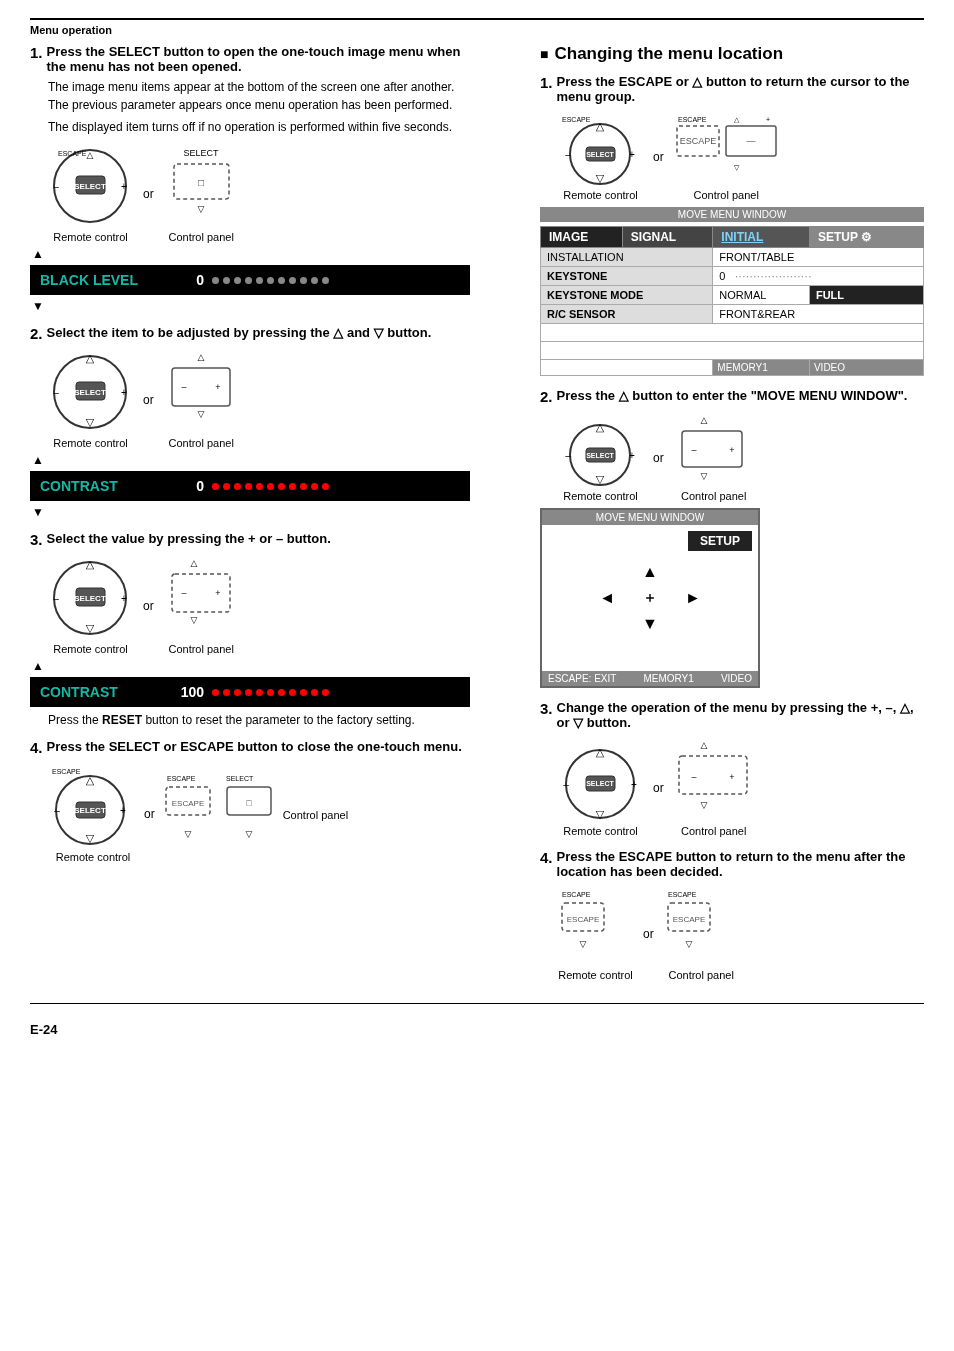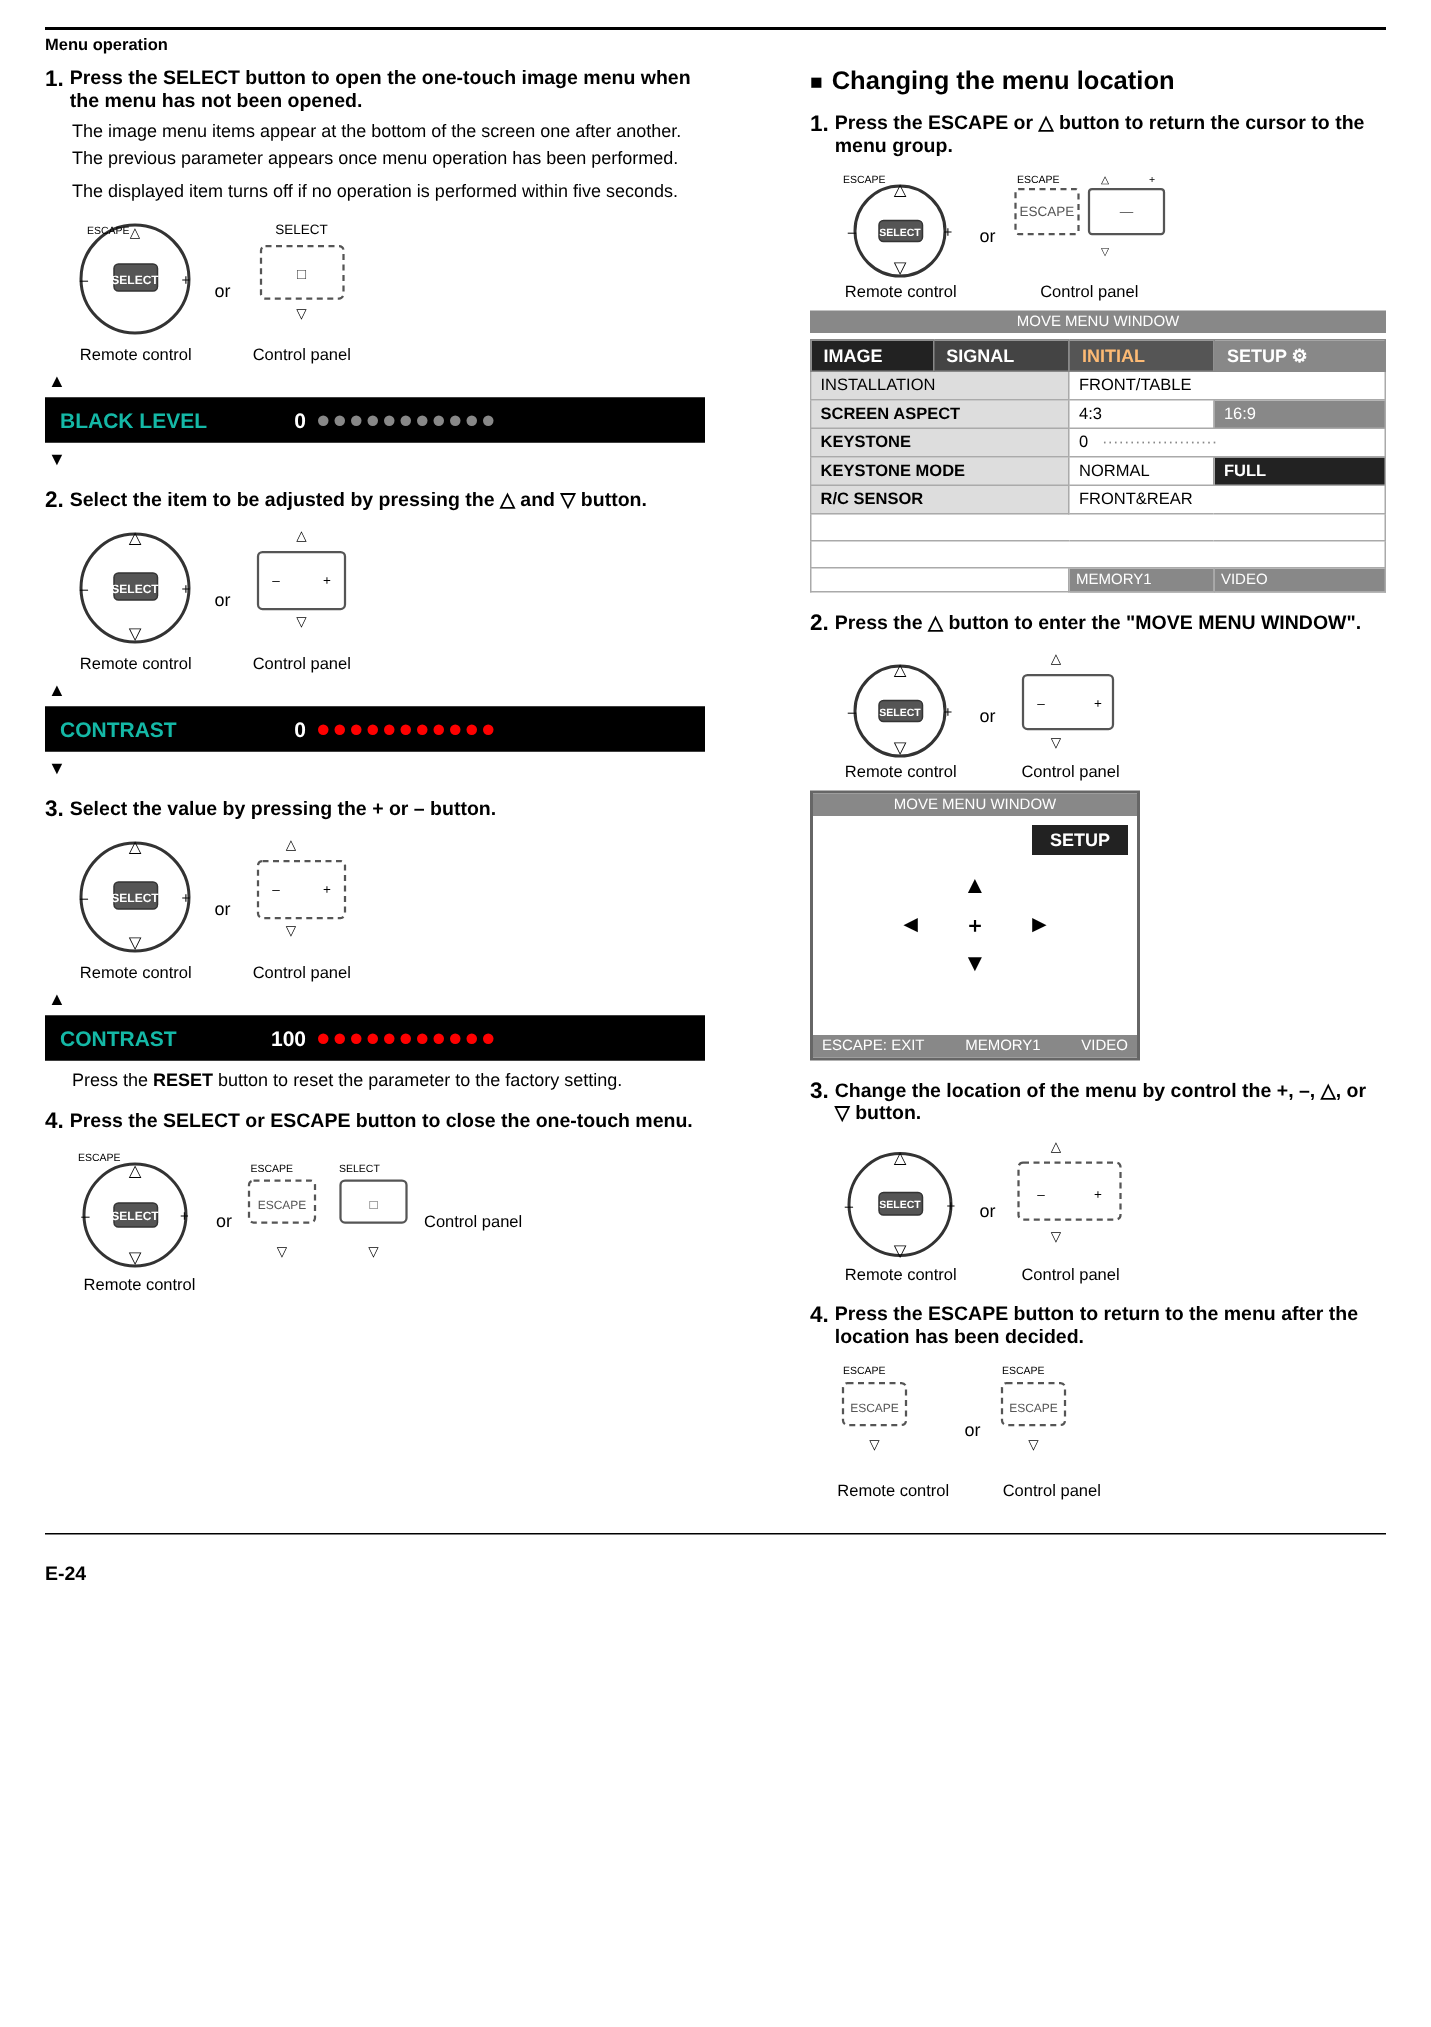--- a/index.html
+++ b/index.html
@@ -464,31 +464,26 @@
           </div>
         </div>
 
         <div style="margin-top:6px;">
           <div class="menu-bar-title">MOVE MENU WINDOW</div>
           <table class="menu-table" style="border-collapse:collapse; width:100%;">
             <tbody>
                 <tr>
               <td style="background:#222;color:#fff;font-weight:bold;font-size:12px;padding:3px 8px;border:1px solid #888;">IMAGE</td>
               <td style="background:#444;color:#fff;font-weight:bold;font-size:12px;padding:3px 8px;border:1px solid #888;">SIGNAL</td>
-              <td style="background:#555;color:#fdba74;font-weight:bold;font-size:12px;padding:3px 8px;border:1px solid #888;">INITIAL</td>
+              <td style="background:#555;color:#7dd3fc;font-weight:bold;font-size:12px;padding:3px 8px;border:1px solid #888;text-decoration:underline;">INITIAL</td>
               <td style="background:#888;color:#fff;font-weight:bold;font-size:12px;padding:3px 8px;border:1px solid #888;white-space:nowrap;">SETUP ⚙</td>
             </tr>
             <tr>
               <td class="row-key" colspan="2" style="background:#ddd;padding:3px 6px;border:1px solid #aaa;font-size:11px;font-weight:normal;">INSTALLATION</td>
               <td colspan="2" style="background:#fff;padding:3px 6px;border:1px solid #aaa;font-size:11px;">FRONT/TABLE</td>
-            </tr>
-            <tr>
-              <td class="row-key" colspan="2" style="background:#ddd;padding:3px 6px;border:1px solid #aaa;font-size:11px;font-weight:bold;">SCREEN ASPECT</td>
-              <td style="background:#fff;padding:3px 6px;border:1px solid #aaa;font-size:11px;">4:3</td>
-              <td style="background:#888;color:#fff;padding:3px 6px;border:1px solid #aaa;font-size:11px;">16:9</td>
             </tr>
             <tr>
               <td class="row-key" colspan="2" style="background:#ddd;padding:3px 6px;border:1px solid #aaa;font-size:11px;font-weight:bold;">KEYSTONE</td>
               <td colspan="2" style="background:#fff;padding:3px 6px;border:1px solid #aaa;font-size:11px;">
                 0 &nbsp;
                 <span style="color:#888;">·····················</span>
               </td>
             </tr>
             <tr>
               <td class="row-key" colspan="2" style="background:#ddd;padding:3px 6px;border:1px solid #aaa;font-size:11px;font-weight:bold;">KEYSTONE MODE</td>
@@ -566,21 +561,21 @@
             <span>ESCAPE: EXIT</span>
             <span>MEMORY1</span>
             <span>VIDEO</span>
           </div>
         </div>
       </div>
 
       <div class="step" style="margin-top:8px;">
         <div class="step-label-row">
           <span class="step-num">3.</span>
-          <span class="step-title">Change the location of the menu by control the +, –, △, or ▽ button.</span>
+          <span class="step-title">Change the operation of the menu by pressing the +, –, △, or ▽ button.</span>
         </div>
 
         <div class="or-row indent" style="margin-top:8px;">
           <div class="diagram-container">
             <svg width="85" height="85" viewBox="0 0 85 85">
               <circle cx="42" cy="46" r="34" fill="none" stroke="#333" stroke-width="2"></circle>
               <text x="42" y="18" text-anchor="middle" font-size="11" fill="#000">△</text>
               <text x="8" y="50" text-anchor="middle" font-size="10" fill="#000">–</text>
               <text x="76" y="50" text-anchor="middle" font-size="10" fill="#000">+</text>
               <rect x="28" y="38" width="29" height="15" rx="3" fill="#555" stroke="#333" stroke-width="1"></rect>

